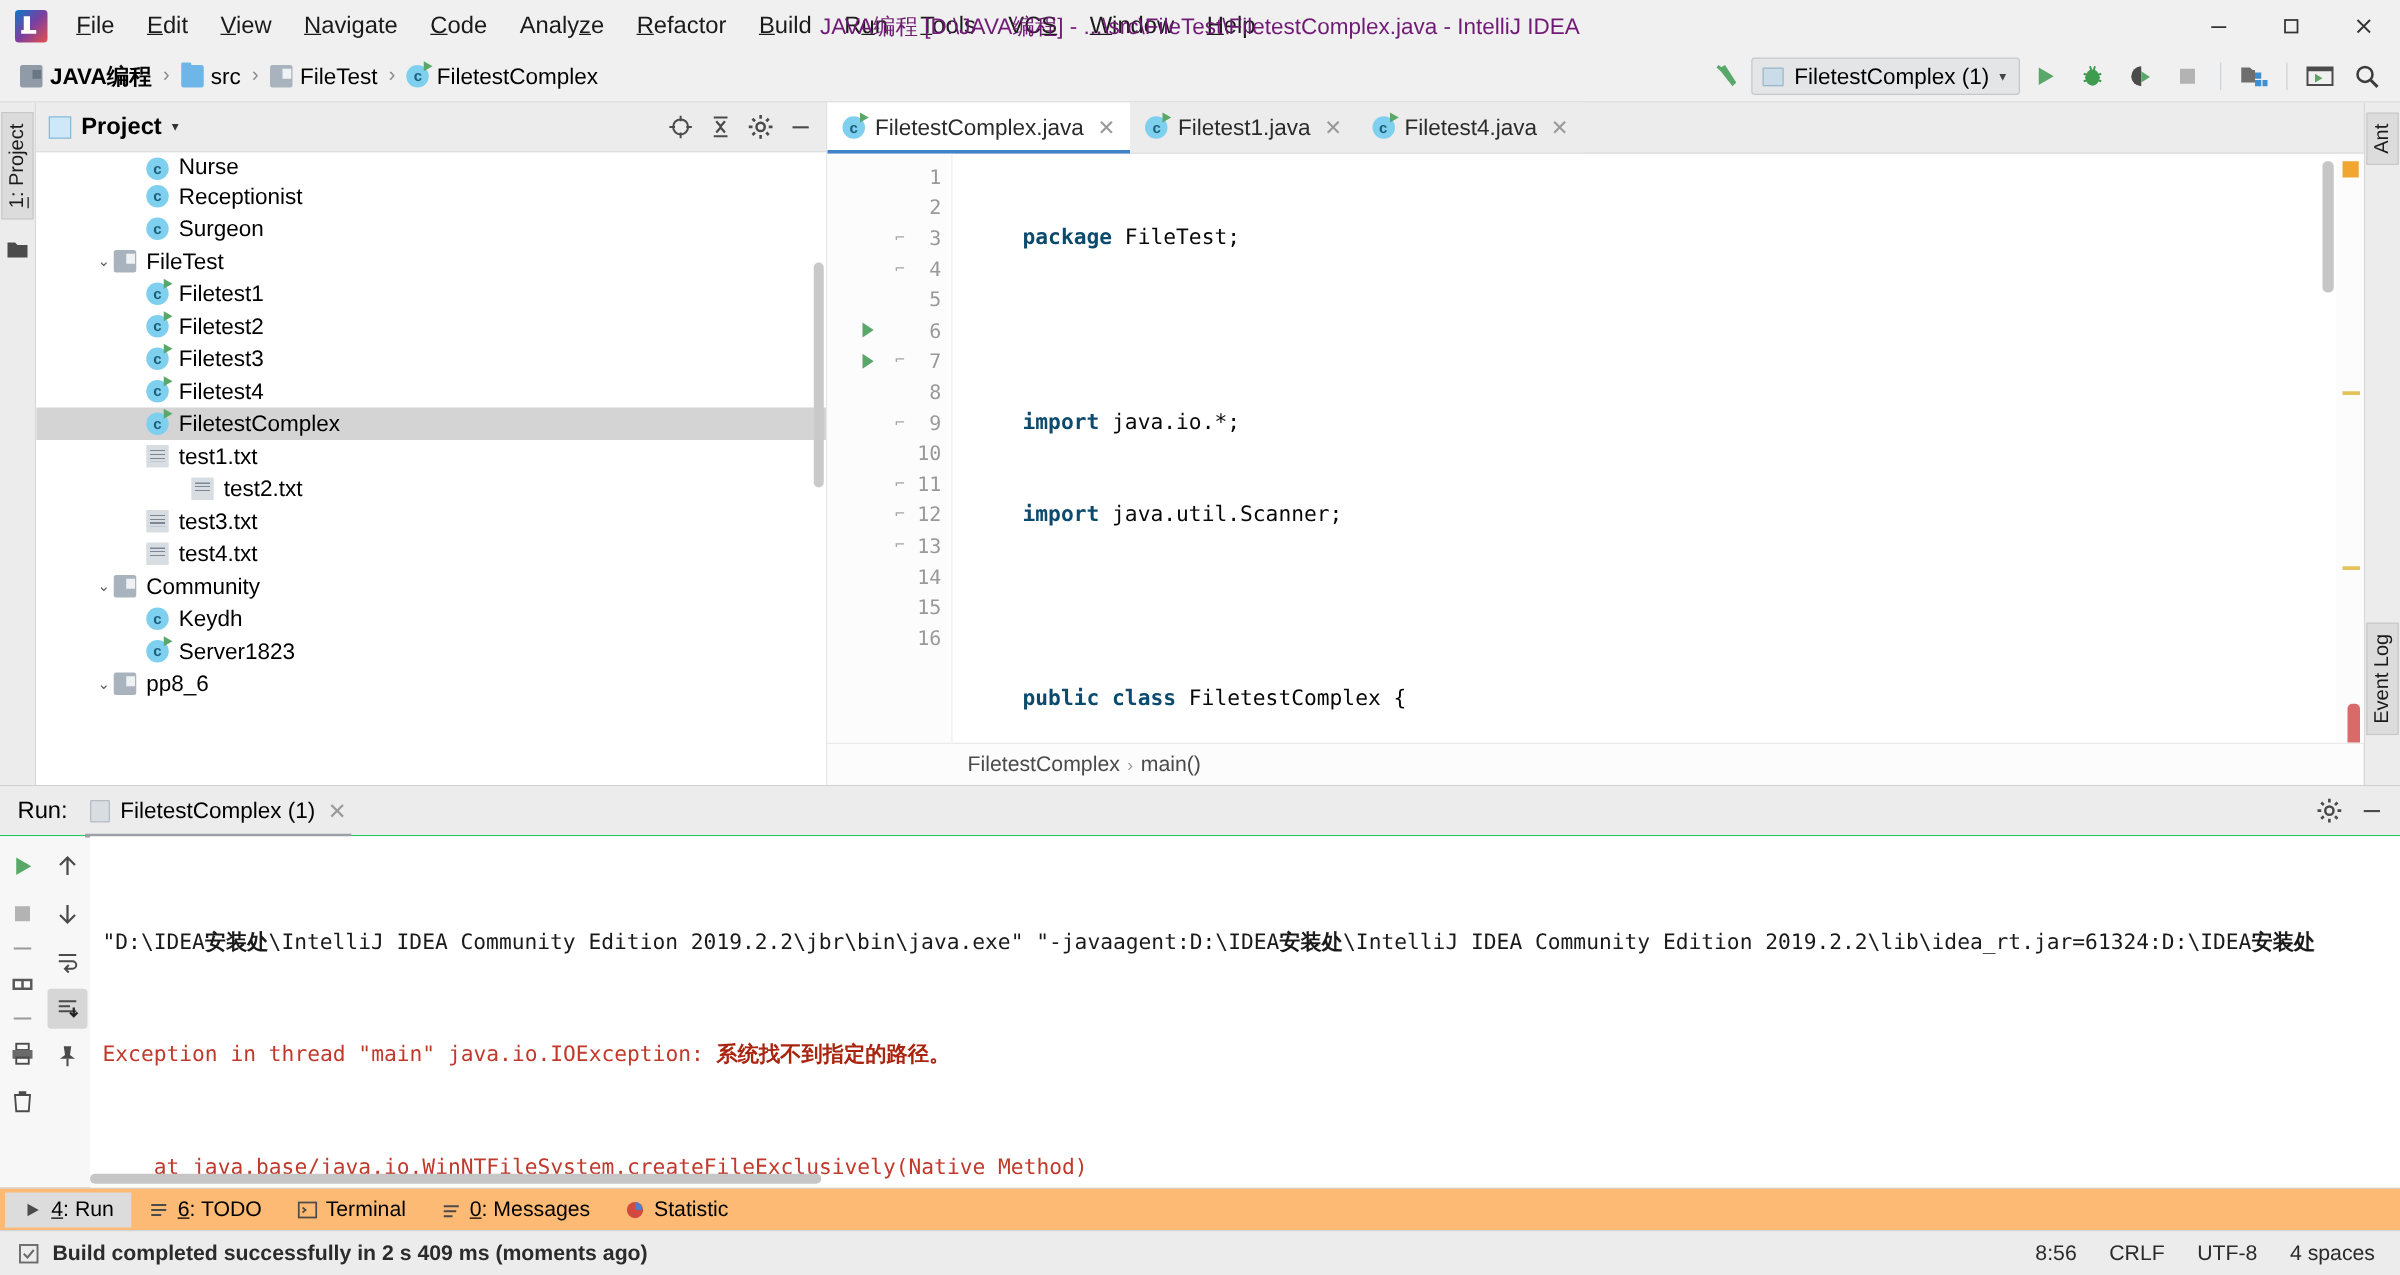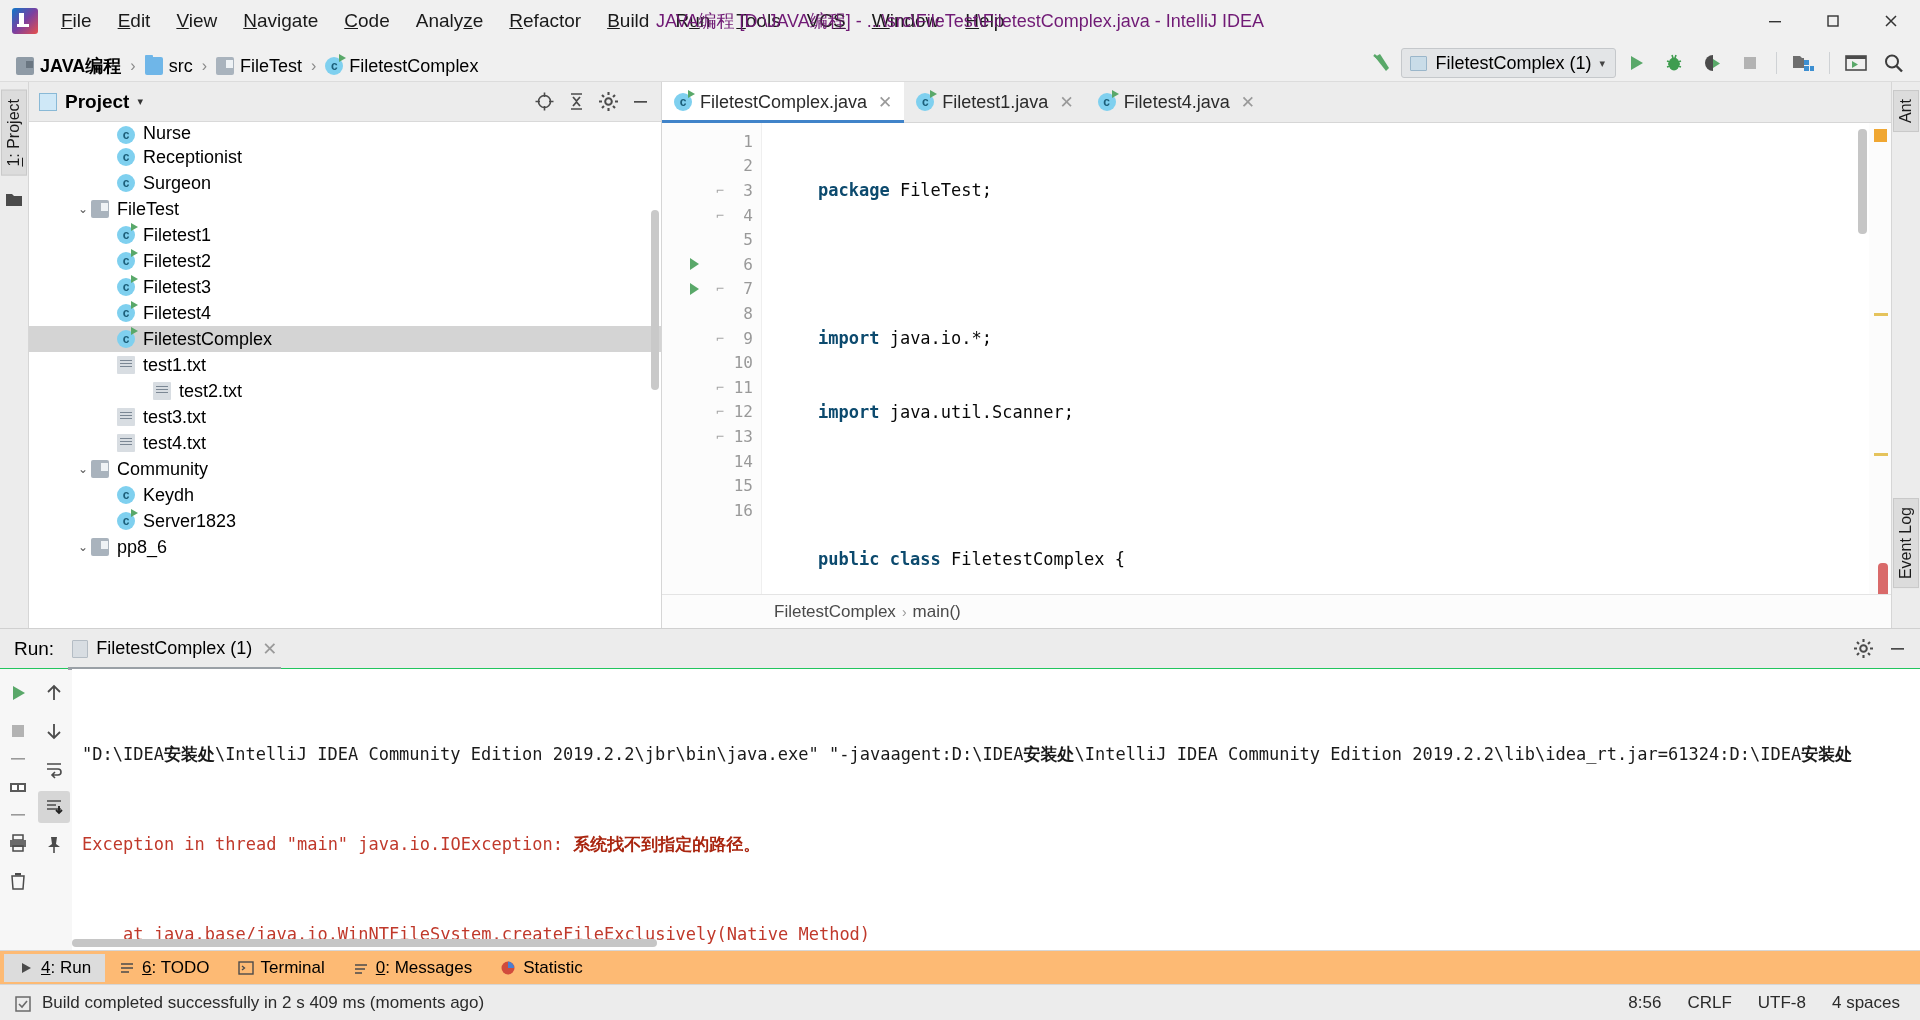--- a/index.html
+++ b/index.html
@@ -39,21 +39,21 @@
   .win-title {
     position: absolute; left: 0; right: 0; text-align: center; font-size: 18px;
     color: #701a75; pointer-events: none;
   }
   .wincontrols { position: absolute; right: 0; top: 0; height: 41px; display: flex; }
   .wc { width: 58px; height: 41px; display: flex; align-items: center; justify-content: center; }
   .wc svg { display: block; }
 
   
   .navbar {
-    height: 41px; flex: 0 0 41px; background: #f0f0f0; display: flex; align-items: flex-end;
+    height: 41px; flex: 0 0 41px; background: #f0f0f0; display: flex; align-items: center;
     border-bottom: 1px solid #dcdcdc; position: relative;
   }
   .crumbs { display: flex; align-items: center; padding-left: 10px; gap: 0; }
   .crumb { display: flex; align-items: center; gap: 6px; padding: 3px 6px; font-size: 18px; white-space: nowrap; }
   .crumb.bold { font-weight: bold; }
   .crumb-sep { color: #8a8a8a; font-size: 16px; padding: 0 3px; }
   .ico { width: 18px; height: 18px; flex: none; display: inline-block; position: relative; }
   .ico-folder-mod { background:#8f9ba6; border-radius:2px; }
   .ico-folder-mod::after { content:""; position:absolute; right:1px; top:4px; width:7px; height:7px; background:#6a7681; }
   .ico-folder-blue { background:#6fb6e8; border-radius:2px; }
@@ -203,21 +203,21 @@
   }
   .btab { display:flex; align-items:center; gap:7px; font-size:17px; padding:4px 14px; white-space:nowrap; }
   .btab.active { background:#dcdcdc; }
   .btab u { text-decoration:underline; }
 
   
   .statusbar {
     height:36px; flex:0 0 36px; background:#ececec; display:flex; align-items:center;
     border-top:1px solid #d6d6d6; font-size:17px; color:#2b2b2b; padding:0 14px; gap:0;
   }
-  .sb-left { display:flex; align-items:flex-end; gap:10px; }
+  .sb-left { display:flex; align-items:center; gap:10px;font-weight:bold; }
   .sb-right { margin-left:auto; display:flex; align-items:center; gap:26px; padding-right:6px;}
 </style>
 </head>
 <body>
 
 <div class="app">
 
   <div class="titlebar">
     <div class="logo"></div>
     <div class="menubar">

